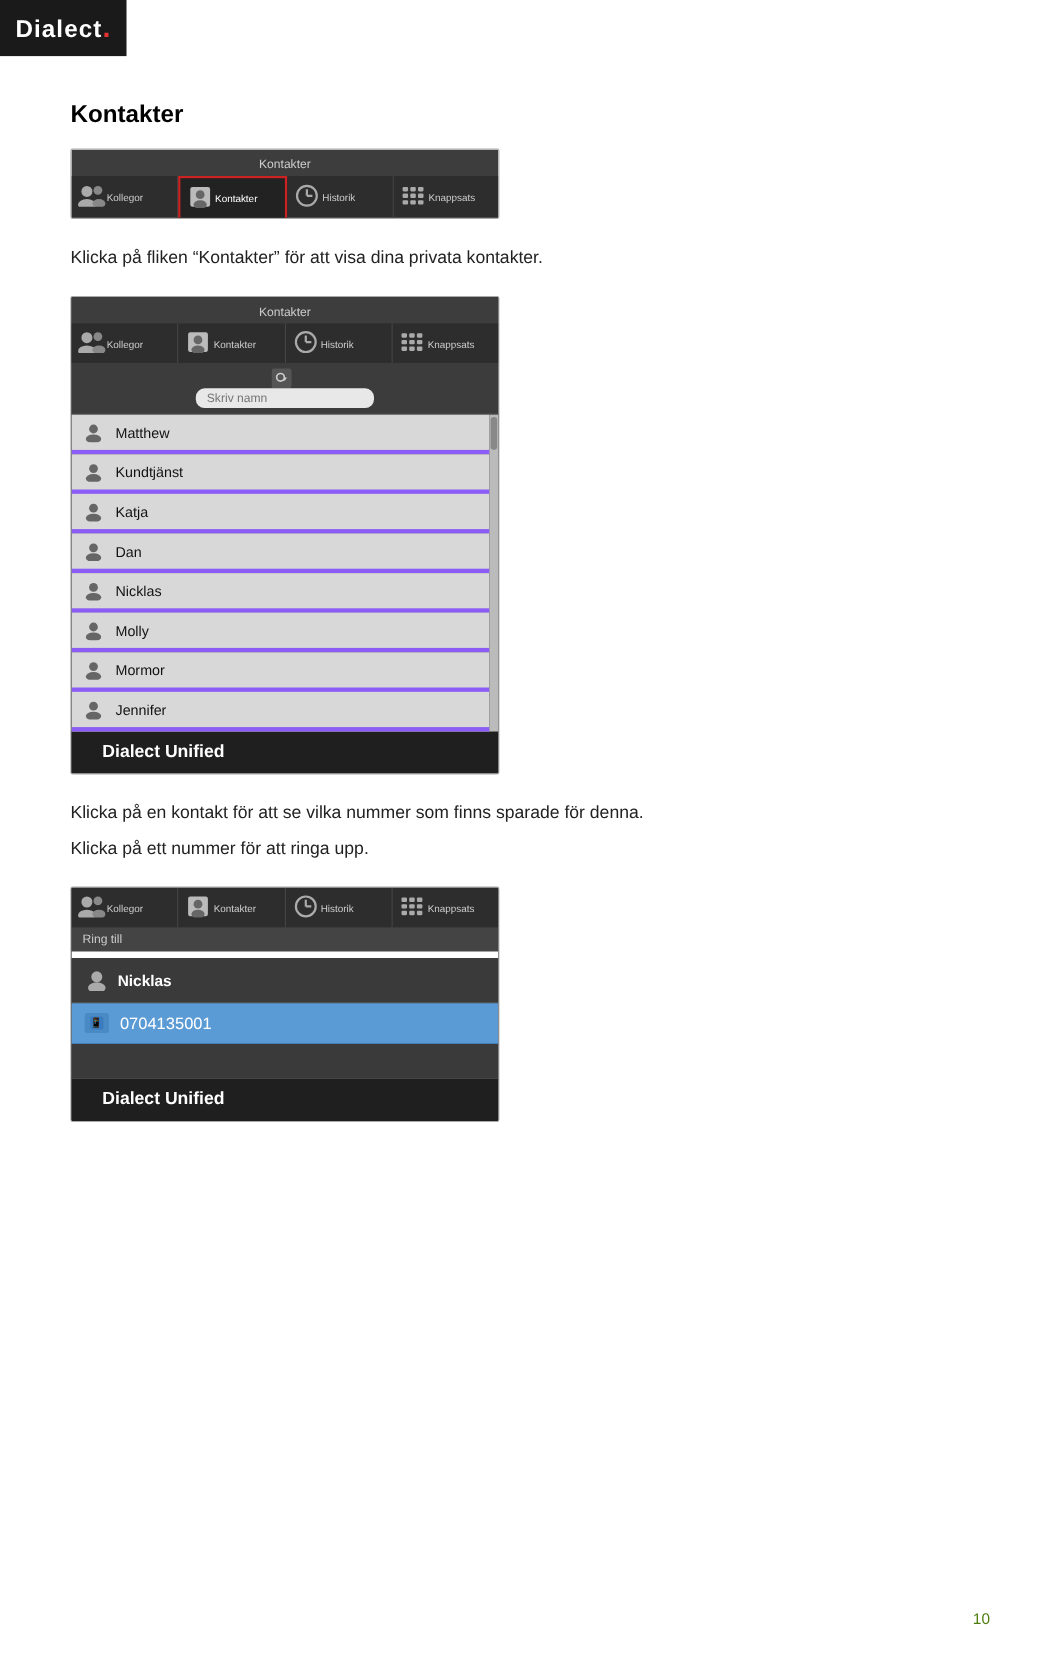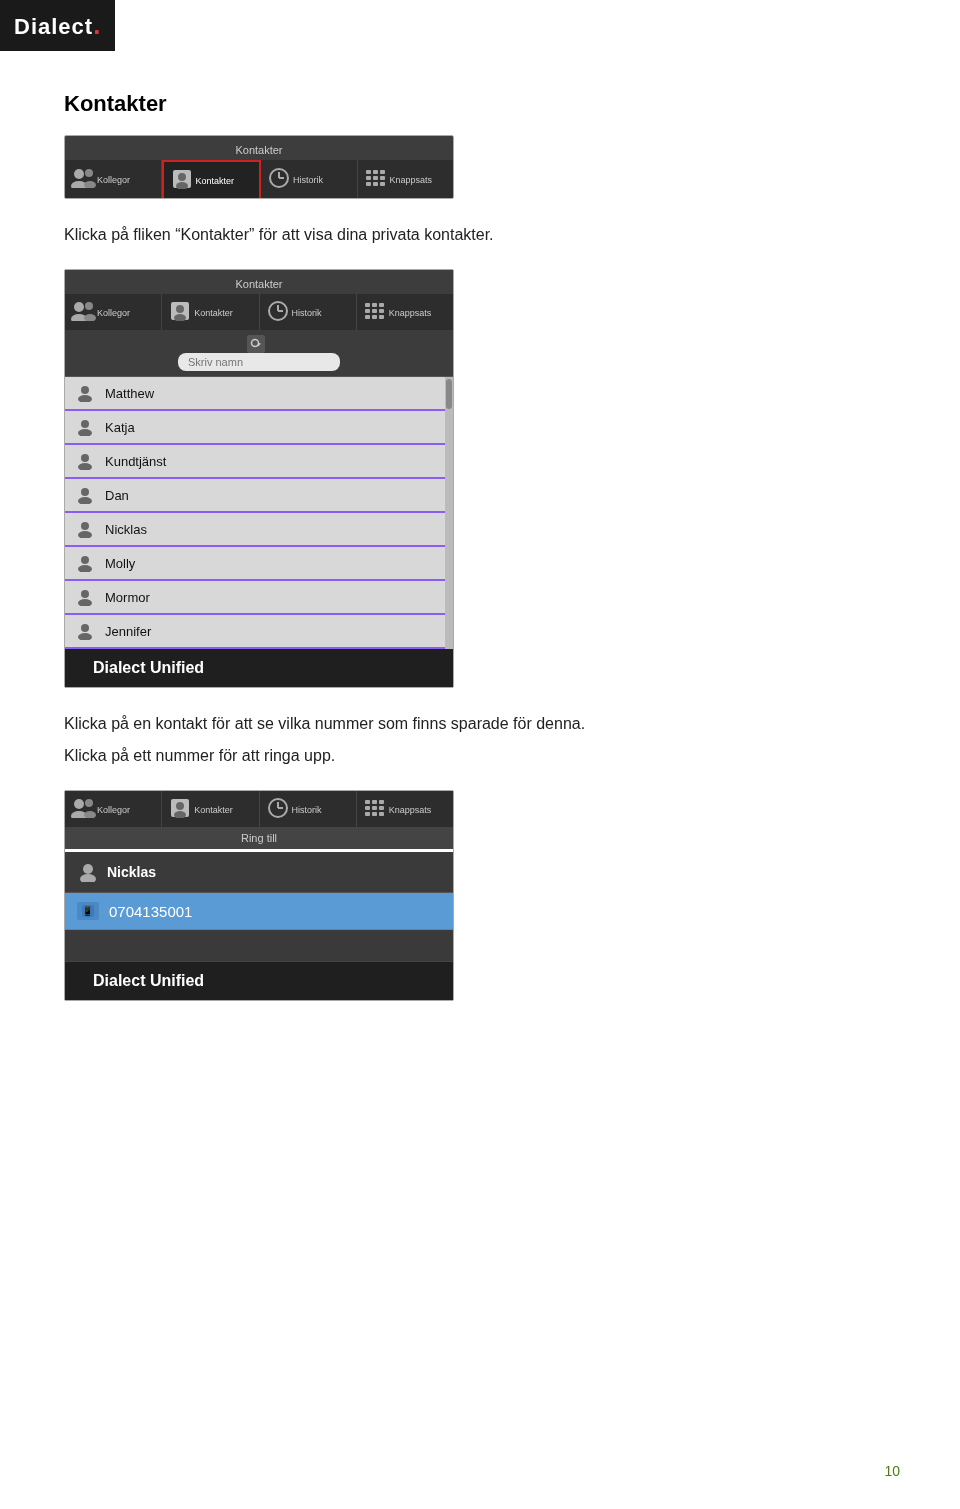--- a/index.html
+++ b/index.html
@@ -116,21 +116,21 @@
       padding: 3px 10px;
       font-size: 11px;
       color: #888;
       flex: 1;
       outline: none;
     }
     .contact-item {
       display: flex;
       align-items: center;
       padding: 7px 10px;
-      border-bottom: 2px solid #8b5cf6;
+      border-bottom: 4px solid #8b5cf6;
       background: #d8d8d8;
       cursor: pointer;
     }
     .contact-avatar {
       width: 20px;
       height: 18px;
       margin-right: 10px;
       flex-shrink: 0;
     }
     .contact-name {
@@ -183,22 +183,21 @@
       line-height: 1.5;
       max-width: 660px;
     }
 
     
     .ring-till-bar {
       background: #444;
       padding: 5px 10px;
       display: flex;
       align-items: center;
-      border-bottom: 3px solid #ffffff;
-      justify-content: center;
+      border-bottom: 6px solid #ffffff;
     }
     .ring-till-label {
       color: #ccc;
       font-size: 11px;
     }
     .ring-till-contact {
       background: #3a3a3a;
       display: flex;
       align-items: center;
       padding: 10px 12px;
@@ -415,31 +414,31 @@
           <span class="contact-name">Matthew</span>
         </div>
 
         <div class="contact-item">
           <div class="contact-avatar">
             <svg width="20" height="18" viewBox="0 0 20 18">
               <circle cx="10" cy="6" r="4" fill="#666"></circle>
               <ellipse cx="10" cy="15" rx="7" ry="4" fill="#666"></ellipse>
             </svg>
           </div>
+          <span class="contact-name">Kundtjänst</span>
+        </div>
+
+        <div class="contact-item">
+          <div class="contact-avatar">
+            <svg width="20" height="18" viewBox="0 0 20 18">
+              <circle cx="10" cy="6" r="4" fill="#666"></circle>
+              <ellipse cx="10" cy="15" rx="7" ry="4" fill="#666"></ellipse>
+            </svg>
+          </div>
           <span class="contact-name">Katja</span>
-        </div>
-
-        <div class="contact-item">
-          <div class="contact-avatar">
-            <svg width="20" height="18" viewBox="0 0 20 18">
-              <circle cx="10" cy="6" r="4" fill="#666"></circle>
-              <ellipse cx="10" cy="15" rx="7" ry="4" fill="#666"></ellipse>
-            </svg>
-          </div>
-          <span class="contact-name">Kundtjänst</span>
         </div>
 
         <div class="contact-item">
           <div class="contact-avatar">
             <svg width="20" height="18" viewBox="0 0 20 18">
               <circle cx="10" cy="6" r="4" fill="#666"></circle>
               <ellipse cx="10" cy="15" rx="7" ry="4" fill="#666"></ellipse>
             </svg>
           </div>
           <span class="contact-name">Dan</span>

